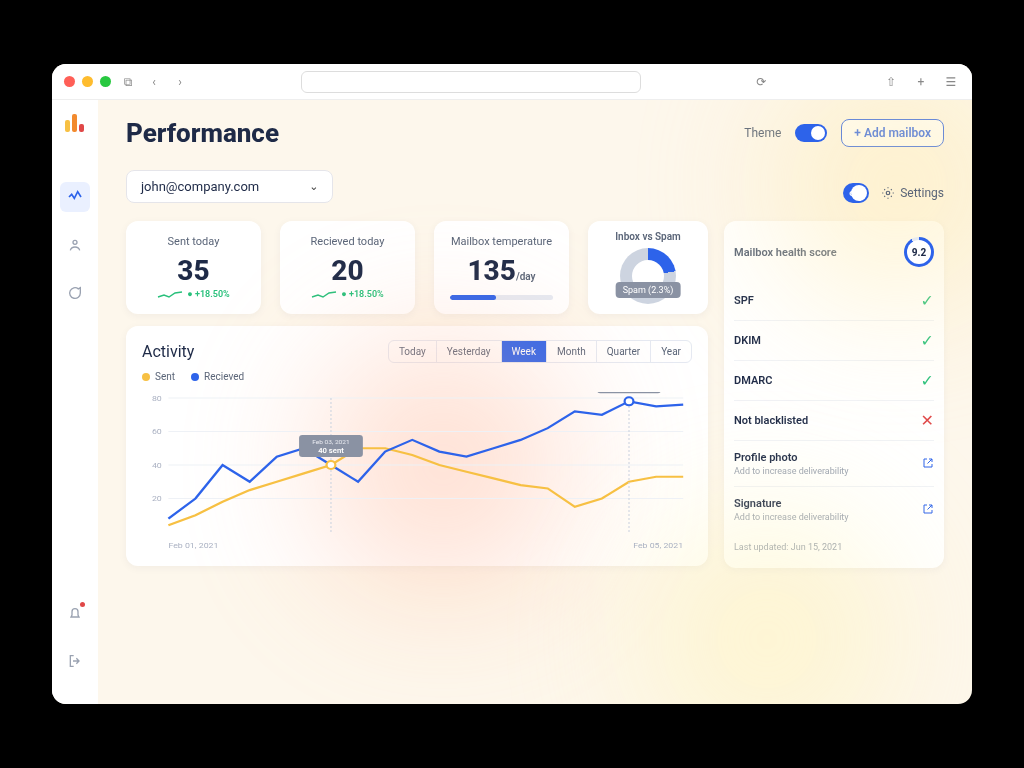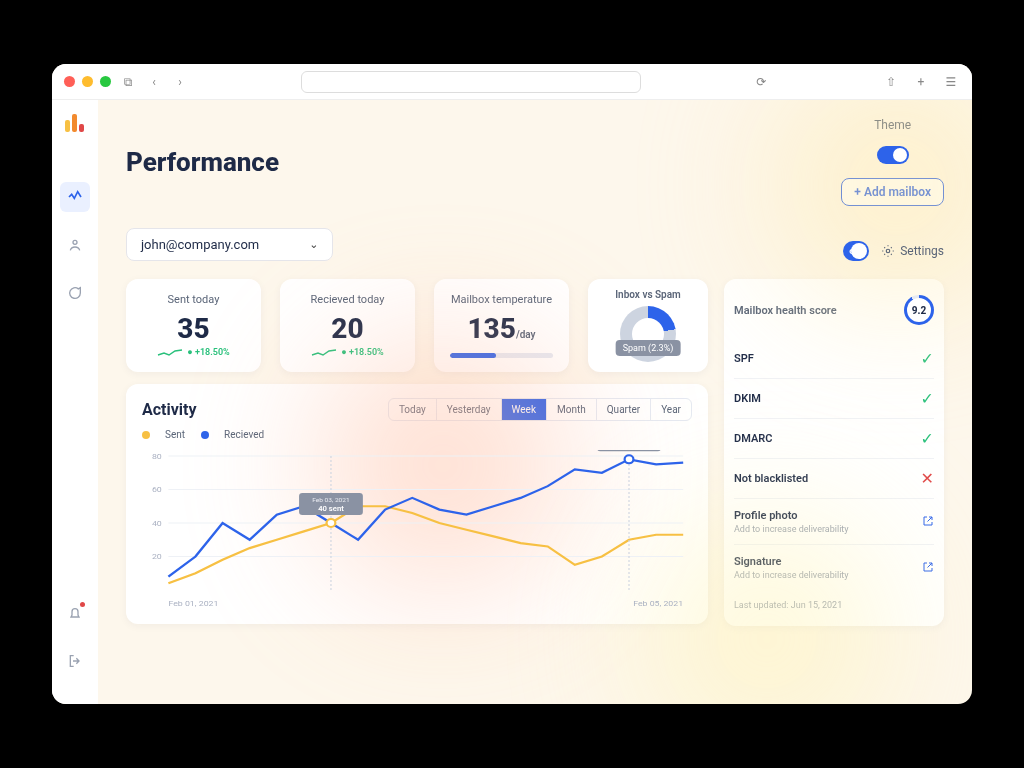--- a/index.html
+++ b/index.html
@@ -29,21 +29,21 @@
 .notif-badge::after { content: ""; position: absolute; top: 4px; right: 5px; width: 5px; height: 5px; background: #e04848; border-radius: 50%; }
 
 .main { flex: 1; padding: 18px 28px 20px 28px; overflow: auto; position: relative; }
 .bg-glow { position: absolute; width: 250px; height: 250px; border-radius: 50%; filter: blur(70px); opacity: .45; pointer-events: none; }
 .glow1 { right: -50px; top: -40px; background: #ffe9a6; }
 .glow2 { left: 220px; top: 240px; background: #ffb89a; }
 .glow3 { right: 80px; bottom: -60px; background: #fff3b0; }
 
 .header { display: flex; align-items: center; justify-content: space-between; margin-bottom: 22px; }
 .page-title { font-size: 26px; font-weight: 800; color: #1e2a47; }
-.header-right { display: flex; align-items: center; gap: 14px; flex-direction: column; }
+.header-right { display: flex; align-items: center; gap: 14px; }
 .theme-label { font-size: 12px; color: #5a6578; }
 .toggle { width: 32px; height: 18px; background: #2d63ea; border-radius: 10px; position: relative; cursor: pointer; }
 .toggle.light::after { content: ""; position: absolute; right: 2px; top: 2px; width: 14px; height: 14px; background: #fff; border-radius: 50%; }
 .add-mailbox { padding: 6px 12px; border: 1.5px solid #2d63ea; color: #2d63ea; background: #fff; border-radius: 8px; font-size: 12px; font-weight: 600; cursor: pointer; }
 
 .controls-row { display: flex; align-items: flex-end; margin-bottom: 18px; position: relative; }
 .mailbox-select { background: #fff; border: 1px solid #e5e5ea; border-radius: 8px; padding: 8px 14px; display: flex; align-items: center; gap: 50px; font-size: 13px; color: #1e2a47; cursor: pointer; }
 .chevron { font-size: 11px; color: #444; }
 .controls-right { margin-left: auto; display: flex; align-items: center; gap: 12px; }
 .on-toggle { width: 26px; height: 20px; background: #2d63ea; border-radius: 11px; position: relative; cursor: pointer; display: flex; align-items: center; }
@@ -66,27 +66,27 @@
 
 .spam-card { text-align: center; padding: 10px 8px 8px; }
 .spam-title { font-size: 10px; color: #5a6578; margin-bottom: 6px; font-weight: 600; }
 .piewrap { position: relative; width: 56px; height: 56px; margin: 0 auto; }
 .pie { width: 56px; height: 56px; border-radius: 50%; background: conic-gradient(#2d63ea 0 80deg, #cdd4e0 80deg 360deg); position: relative; }
 .pie::after { content: ""; position: absolute; inset: 12px; background: #fff; border-radius: 50%; }
 .spam-tip { position: absolute; left: 50%; transform: translateX(-50%); top: 61px; background: #8a92a3; color: #fff; font-size: 9px; padding: 3px 7px; border-radius: 4px; white-space: nowrap; }
 
 .activity-card { margin-top: 12px; }
 .activity-head { display: flex; align-items: center; justify-content: space-between; }
-.activity-title { font-size: 16px; font-weight: 700; color: #1e2a47; }
+.activity-title { font-size: 16px; font-weight: 400; color: #1e2a47; }
 .range-tabs { display: flex; border: 1px solid #e5e9f2; border-radius: 6px; overflow: hidden; }
 .range-tab { padding: 5px 10px; font-size: 10px; color: #5a6578; cursor: pointer; border-right: 1px solid #e5e9f2; }
 .range-tab:last-child { border-right: none; }
 .range-tab.active { background: #2d63ea; color: #fff; }
 .legend { display: flex; gap: 16px; margin-top: 8px; }
-.leg-item { display: flex; align-items: center; gap: 15px; font-size: 10px; color: #5a6578; }
+.leg-item { display: flex; align-items: center; gap: 5px; font-size: 10px; color: #5a6578; }
 .leg-dot { width: 8px; height: 8px; border-radius: 50%; }
 .leg-dot.sent { background: #f7c043; }
 .leg-dot.rec { background: #2d63ea; }
 .chart { position: relative; height: 160px; margin-top: 10px; }
 .chart svg { width: 100%; height: 100%; }
 .y-tick { font-size: 8px; fill: #aab1c2; }
 .x-label { font-size: 8px; fill: #aab1c2; }
 .grid-line { stroke: #eef1f6; stroke-width: 1; }
 .tooltip-box { fill: #8a92a3; }
 .tooltip-text { font-size: 7px; fill: #fff; font-weight: 600; }

